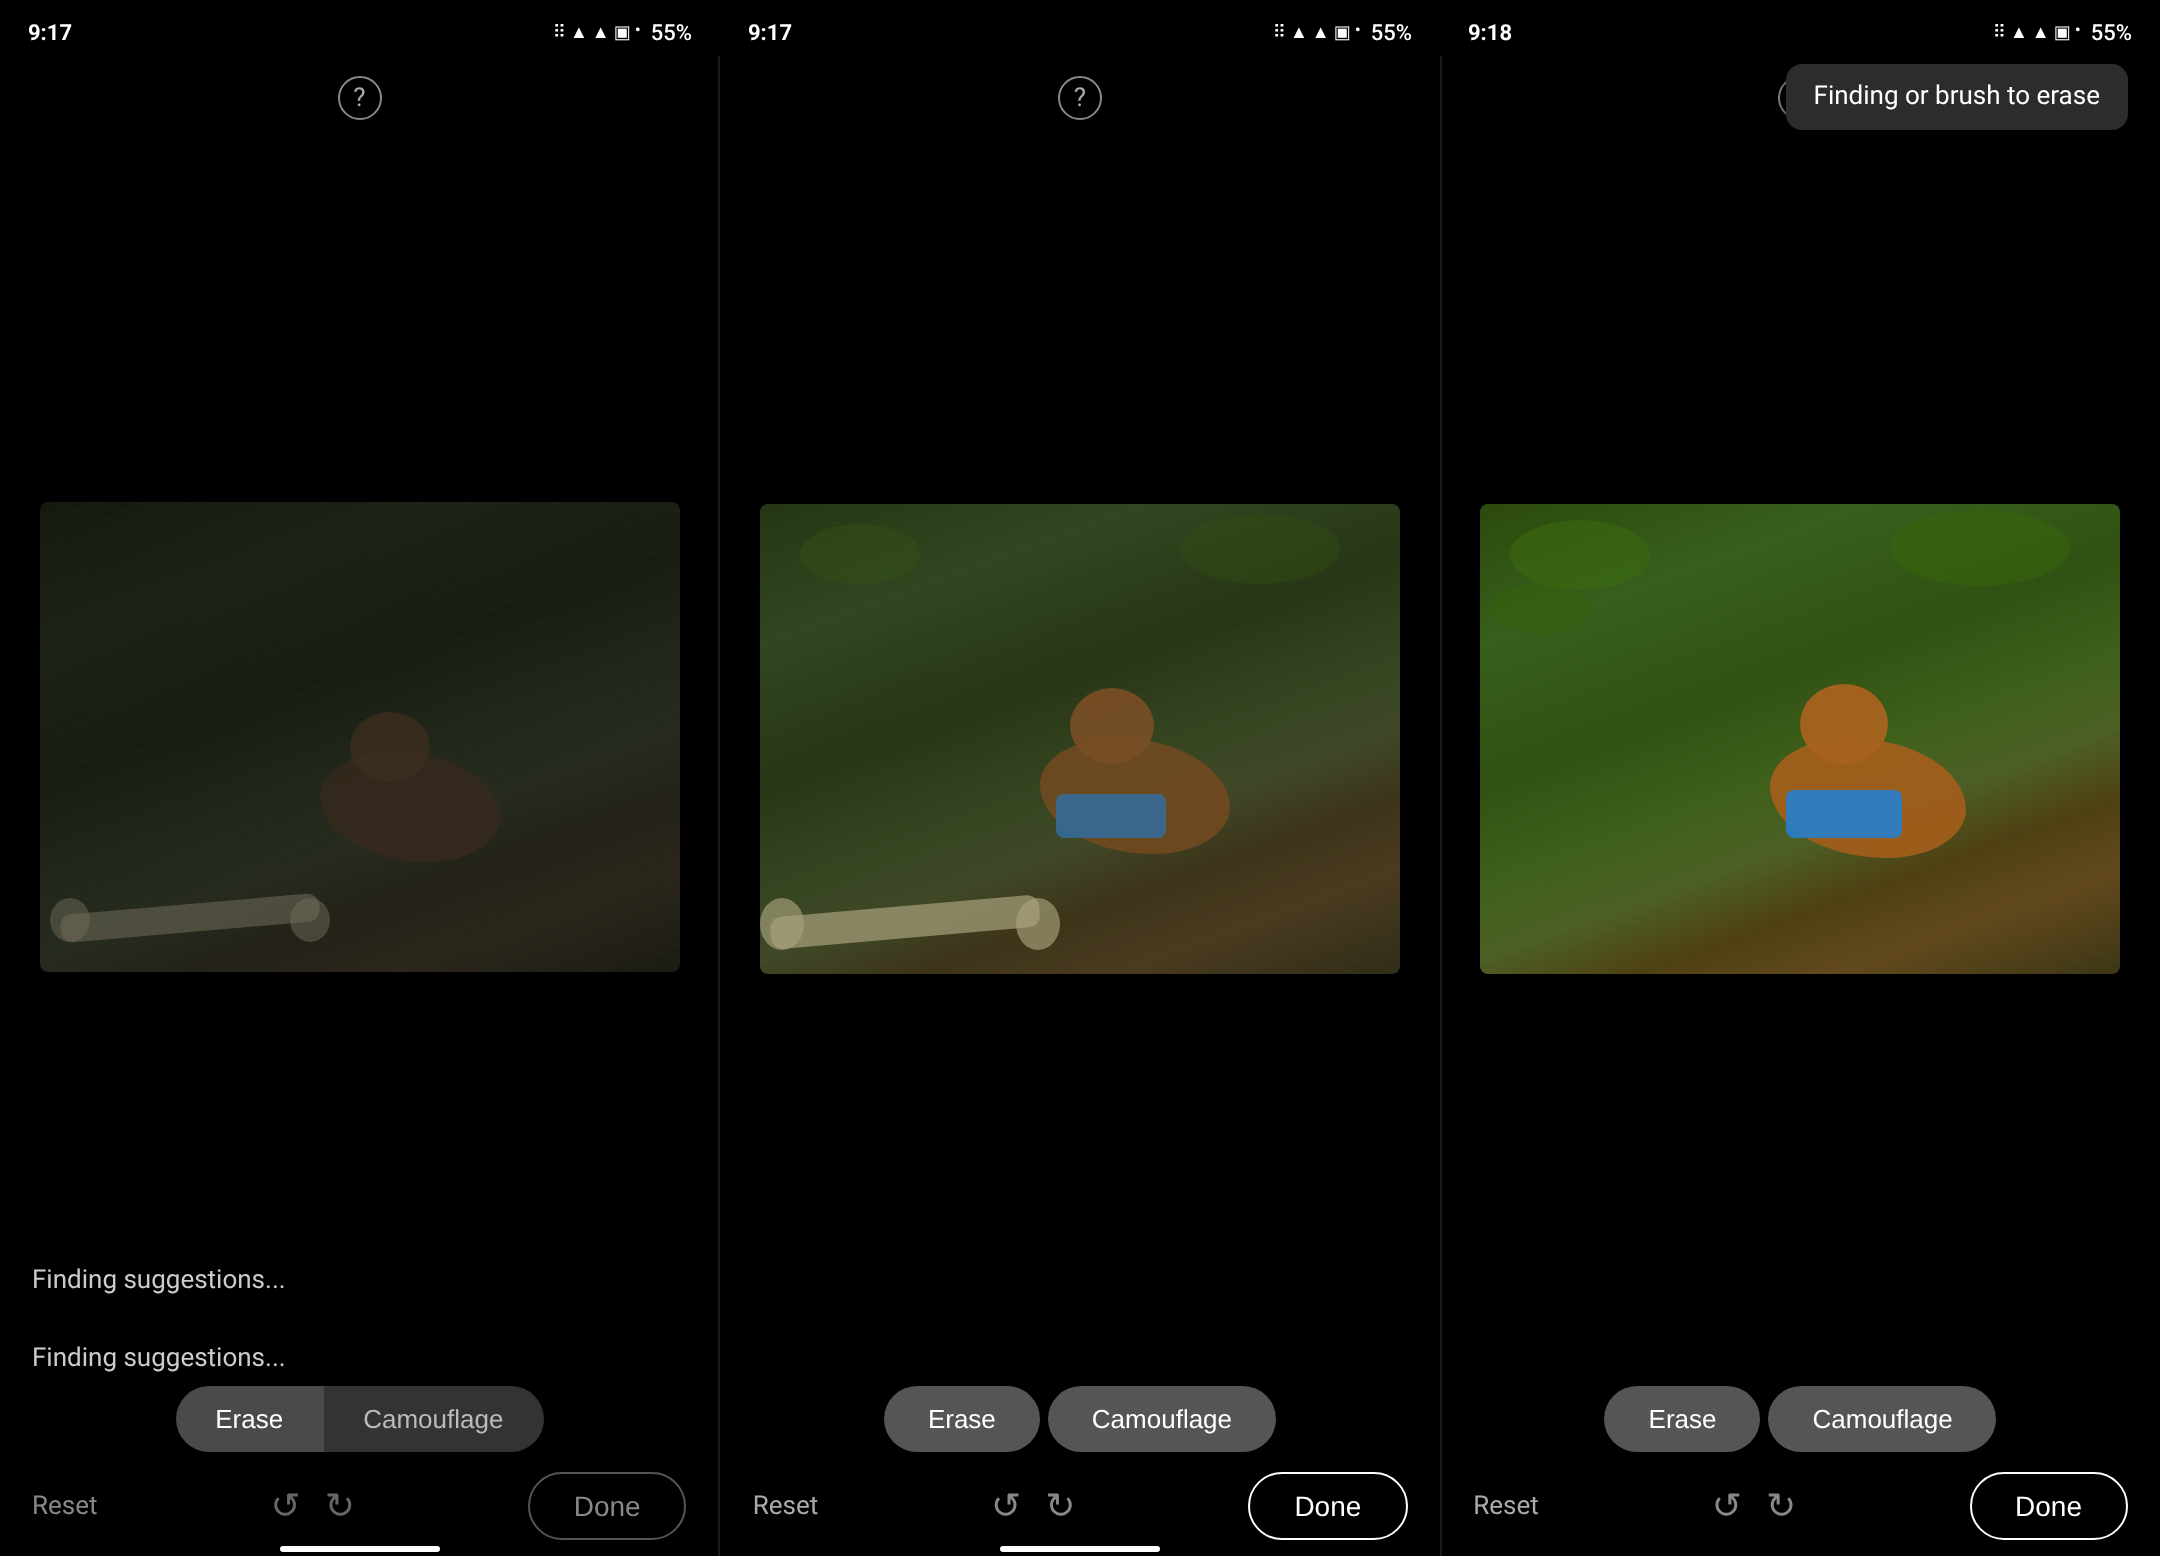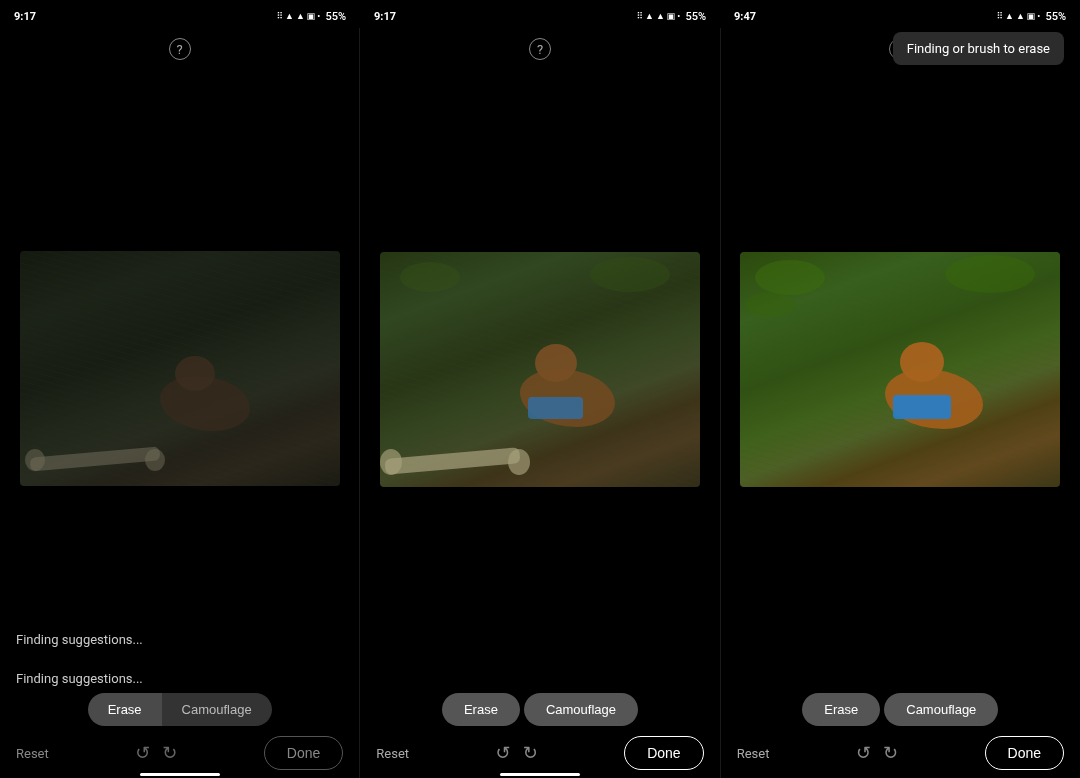--- a/index.html
+++ b/index.html
@@ -54,21 +54,21 @@
             <span>▲</span>
             <span>▲</span>
             <span>▣</span>
             <span>•</span>
         </span>
         <span style="font-size:11px; font-weight:500; color:#fff; margin-left:2px;">55%</span>
       </div>
     </div>
 
     <div style="flex:1; display:flex; align-items:center; justify-content:space-between; padding:4px 14px 0 14px;">
-      <span style="font-size:11px; font-weight:700; color:#fff;">9:47</span>
+      <span style="font-size:11px; font-weight:700; color:#fff;">9:18</span>
       <div style="display:flex; align-items:center; gap:3px;">
         <span style="font-size:9px; color:#fff; display:flex; gap:2px; align-items:center;">
           <span>⠿</span>
             <span>▲</span>
             <span>▲</span>
             <span>▣</span>
             <span>•</span>
         </span>
         <span style="font-size:11px; font-weight:500; color:#fff; margin-left:2px;">55%</span>
       </div>

